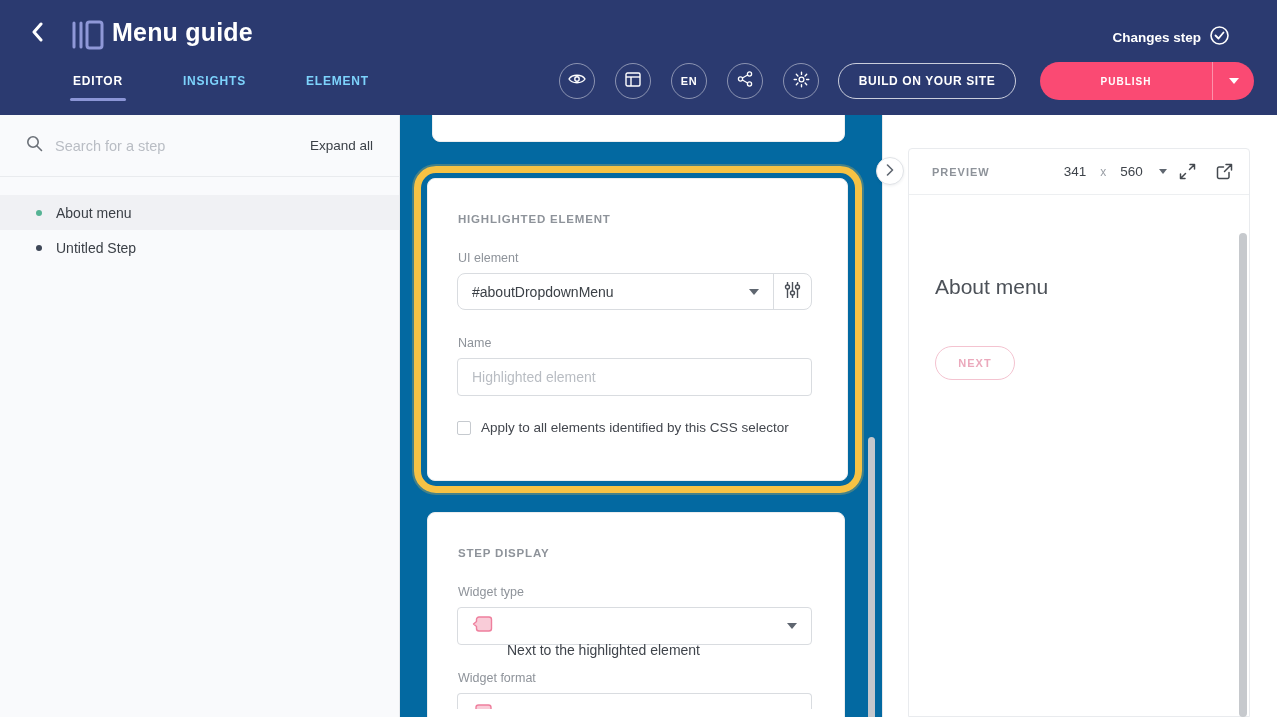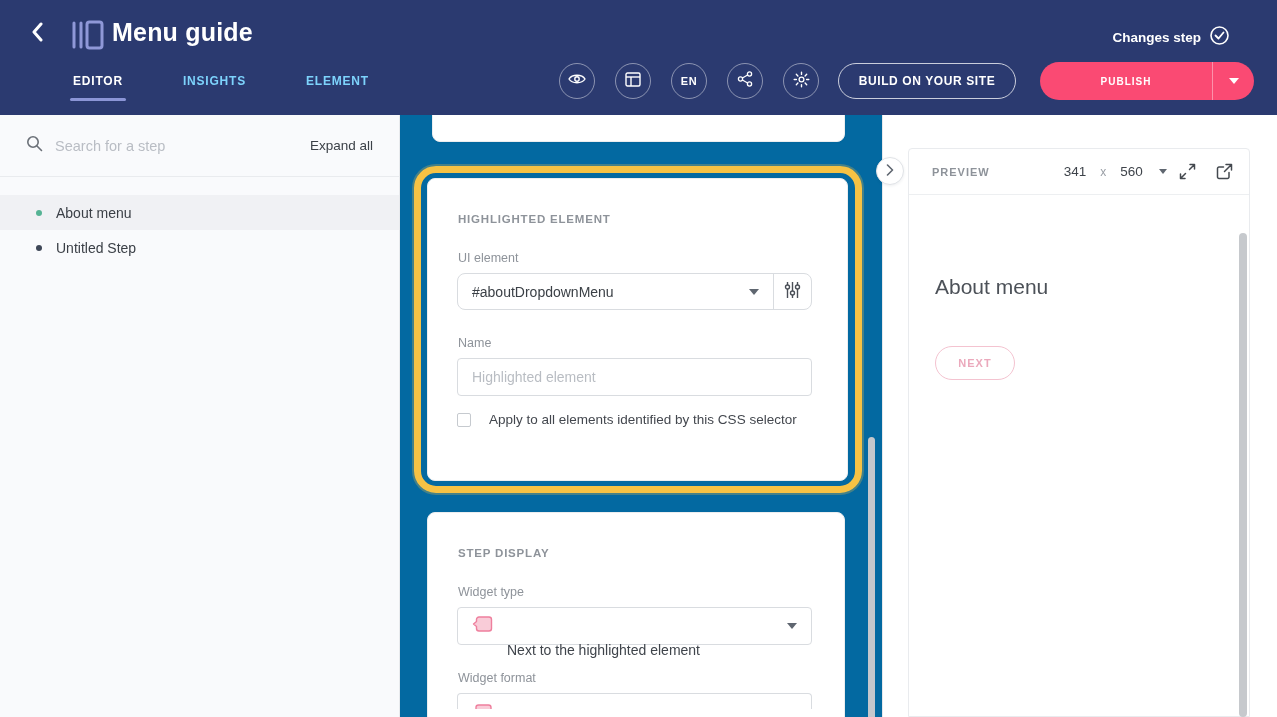--- a/index.html
+++ b/index.html
@@ -50,21 +50,21 @@
   .hl-card { position:absolute; left:6px; top:5px; width:421px; height:303px; border-radius:8px; }
   .section-title { margin:34px 0 0 30px; font-size:11.5px; font-weight:700; letter-spacing:0.8px; color:#8e939a; }
   .field-label { margin:26px 0 8px 30px; font-size:12.5px; color:#8e939a; }
   .select-group { margin-left:29px; width:355px; height:37px; border:1px solid #d9dce0; border-radius:8px; background:#ffffff; display:flex; align-items:stretch; }
   .select-main { flex:1; display:flex; align-items:center; padding:0 14px; cursor:pointer; }
   .select-text { flex:1; font-size:14px; color:#3b4046; }
   .caret-down { width:0; height:0; border-left:5px solid transparent; border-right:5px solid transparent; border-top:6px solid #5f6670; }
   .select-tool { width:38px; border-left:1px solid #d9dce0; display:flex; align-items:center; justify-content:center; cursor:pointer; }
   .text-input { margin-left:29px; width:355px; height:38px; border:1px solid #d9dce0; border-radius:4px; padding:0 14px; font-size:14px; color:#3b4046; outline:none; font-family:"Liberation Sans", sans-serif; background:#ffffff; }
   .text-input::placeholder { color:#b9bdc3; }
-  .check-row { margin:16px 0 0 29px; display:flex; align-items:center; gap:18px; }
+  .check-row { margin:24px 0 0 29px; display:flex; align-items:center; gap:10px; }
   .checkbox { width:14px; height:14px; border:1px solid #c6cacf; border-radius:2px; background:#ffffff; cursor:pointer; flex:none; }
   .check-label { font-size:13.5px; color:#43474e; }
 
   .step-card { position:absolute; left:27px; top:397px; width:418px; height:330px; border-radius:8px 8px 0 0; box-shadow:0 1px 2px rgba(40,50,80,0.04); }
   .widget-select { margin-left:29px; width:355px; height:38px; border:1px solid #d9dce0; border-radius:4px; background:#ffffff; display:flex; align-items:center; padding:0 14px; cursor:pointer; gap:14px; }
   .widget-select.clipped { height:16px; border-bottom:none; border-radius:4px 4px 0 0; overflow:hidden; align-items:flex-start; padding-top:8px; }
   .widget-text { flex:1; font-size:14px; color:#3f444b;margin-top:48px; }
   .main-scrollbar { position:absolute; right:7px; top:322px; width:7px; height:300px; background:#c4c7cc; border-radius:4px; }
 
   

